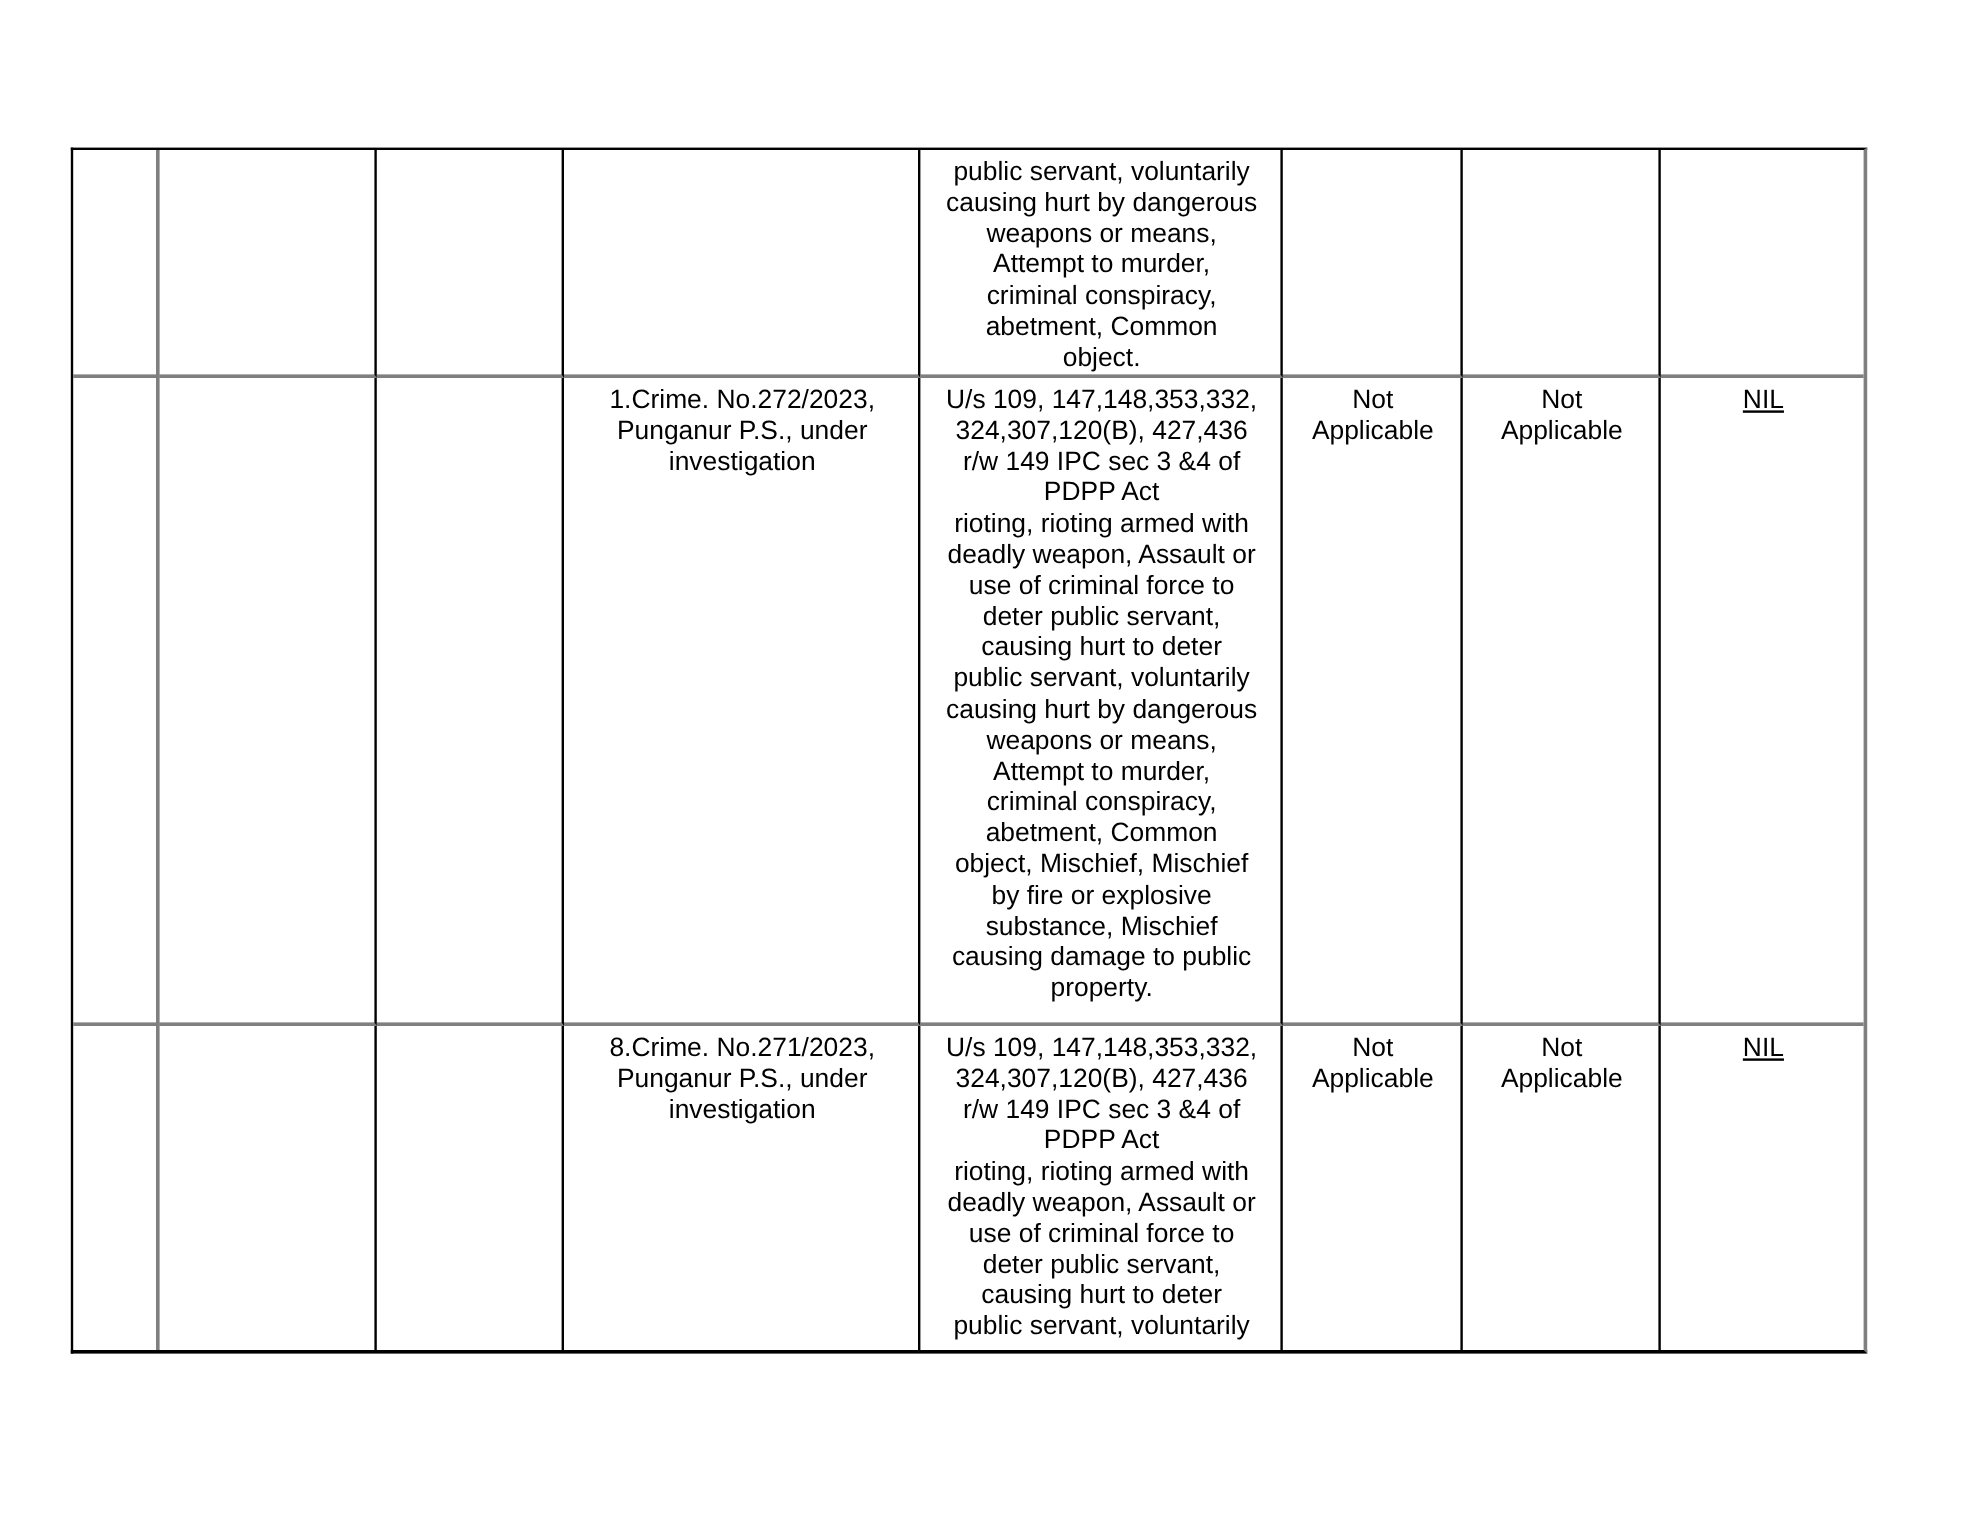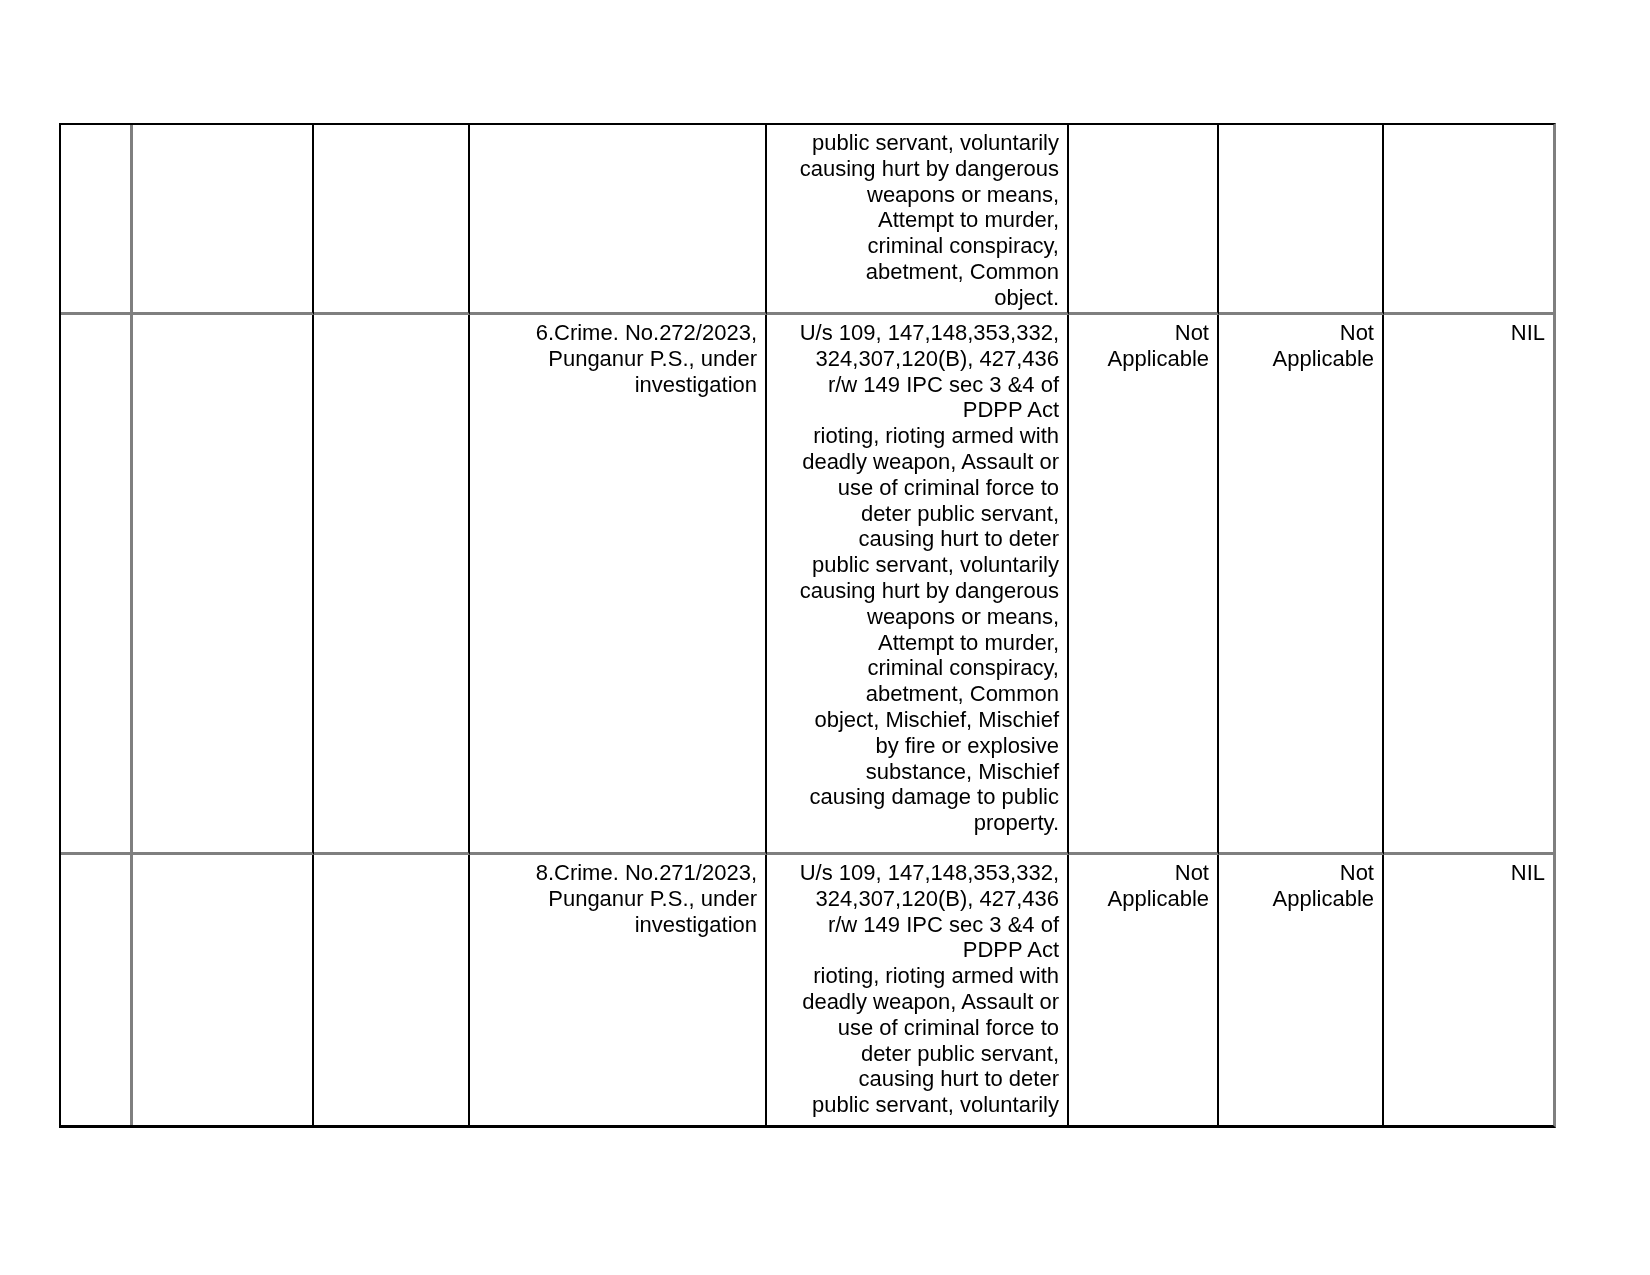--- a/index.html
+++ b/index.html
@@ -30,24 +30,24 @@
     box-sizing: border-box;
     border-right: 2px solid #000000;
     border-bottom: 3px solid #7f7f7f;
     padding: 5px 8px 0 10px;
     overflow: hidden;
     font-family: "Liberation Sans", sans-serif;
     font-size: 22px;
     line-height: 25.8px;
     color: #000000;
     white-space: pre-line;
-    text-align: right;
+    text-align: center;
   }
   .cell.c1 { border-right: 3px solid #7f7f7f; }
-  .cell.c8 { border-right: none; }
+  .cell.c8 { border-right: none; text-decoration: underline; }
   .cell.r3 { border-bottom: none; }
 </style>
 </head>
 <body>
 
 <div class="page">
   <div class="doc-table">
 
     <div class="cell c1 r1"></div>
     <div class="cell c2 r1"></div>
@@ -60,21 +60,21 @@
 criminal conspiracy,
 abetment, Common
 object.</div>
     <div class="cell c6 r1"></div>
     <div class="cell c7 r1"></div>
     <div class="cell c8 r1"></div>
 
     <div class="cell c1 r2"></div>
     <div class="cell c2 r2"></div>
     <div class="cell c3 r2"></div>
-    <div class="cell c4 r2">6.Crime. No.272/2023,
+    <div class="cell c4 r2">1.Crime. No.272/2023,
 Punganur P.S., under
 investigation</div>
     <div class="cell c5 r2">U/s 109, 147,148,353,332,
 324,307,120(B), 427,436
 r/w 149 IPC sec 3 &amp;4 of
 PDPP Act
 rioting, rioting armed with
 deadly weapon, Assault or
 use of criminal force to
 deter public servant,

